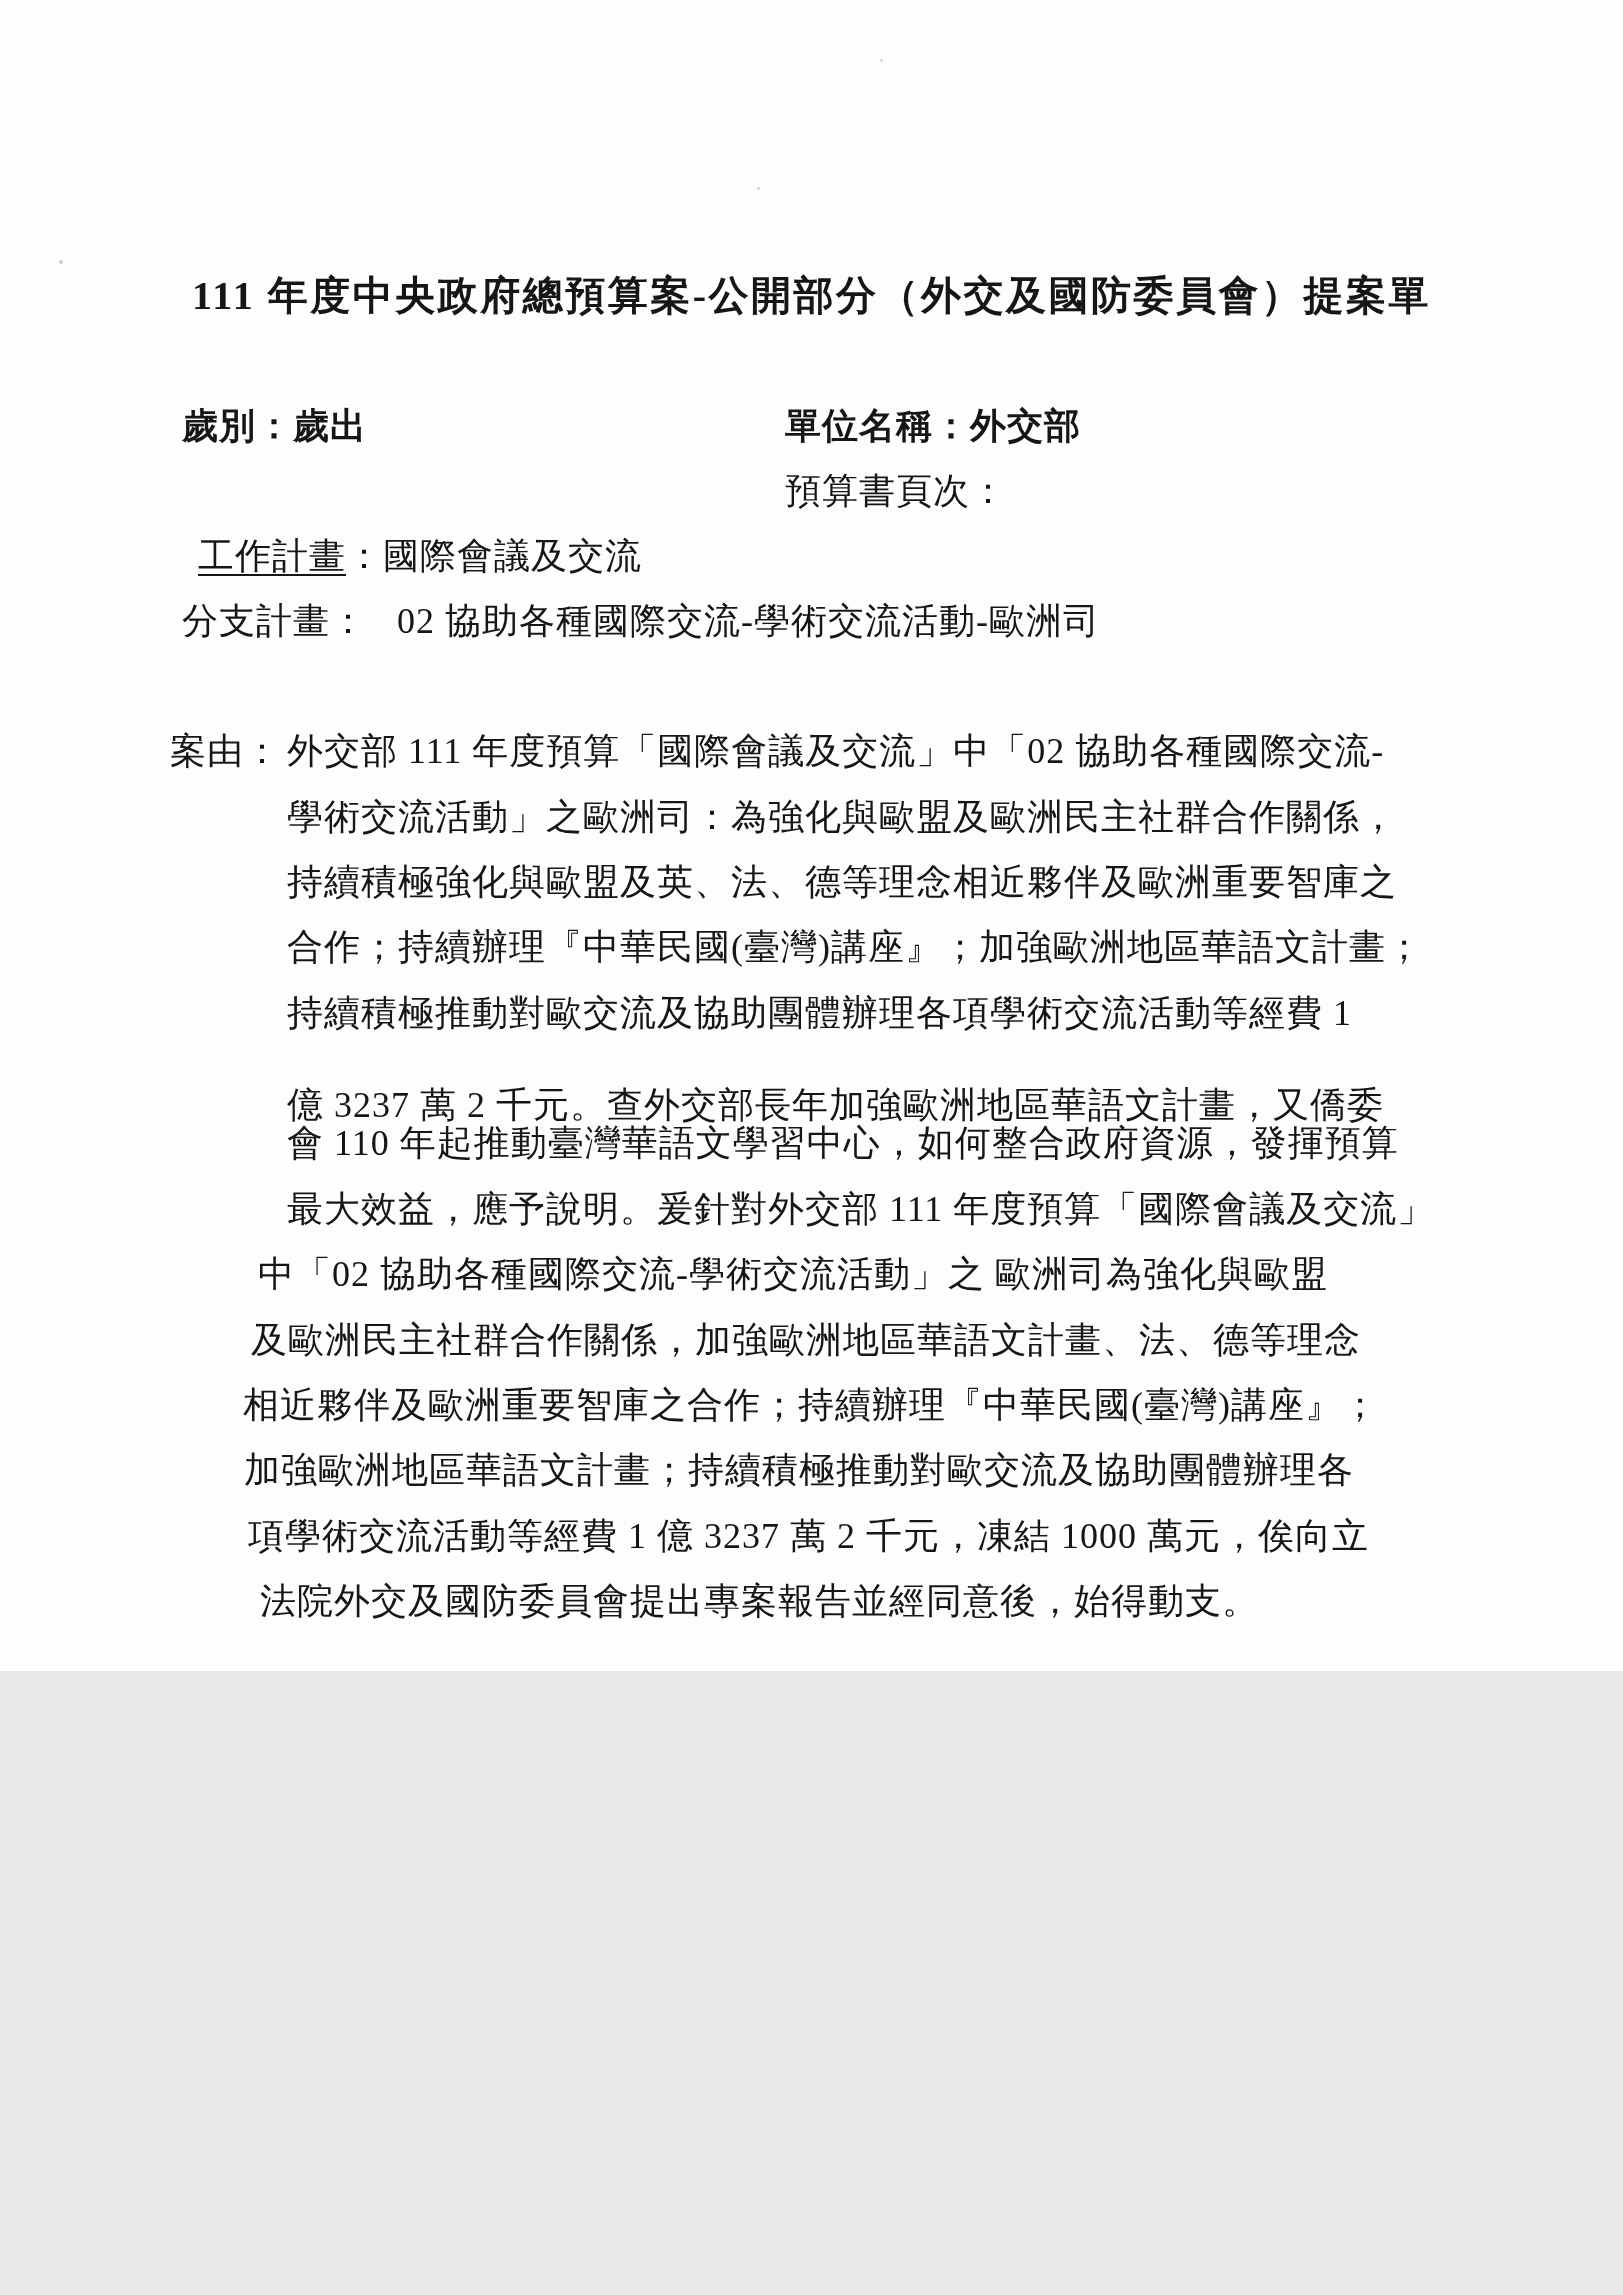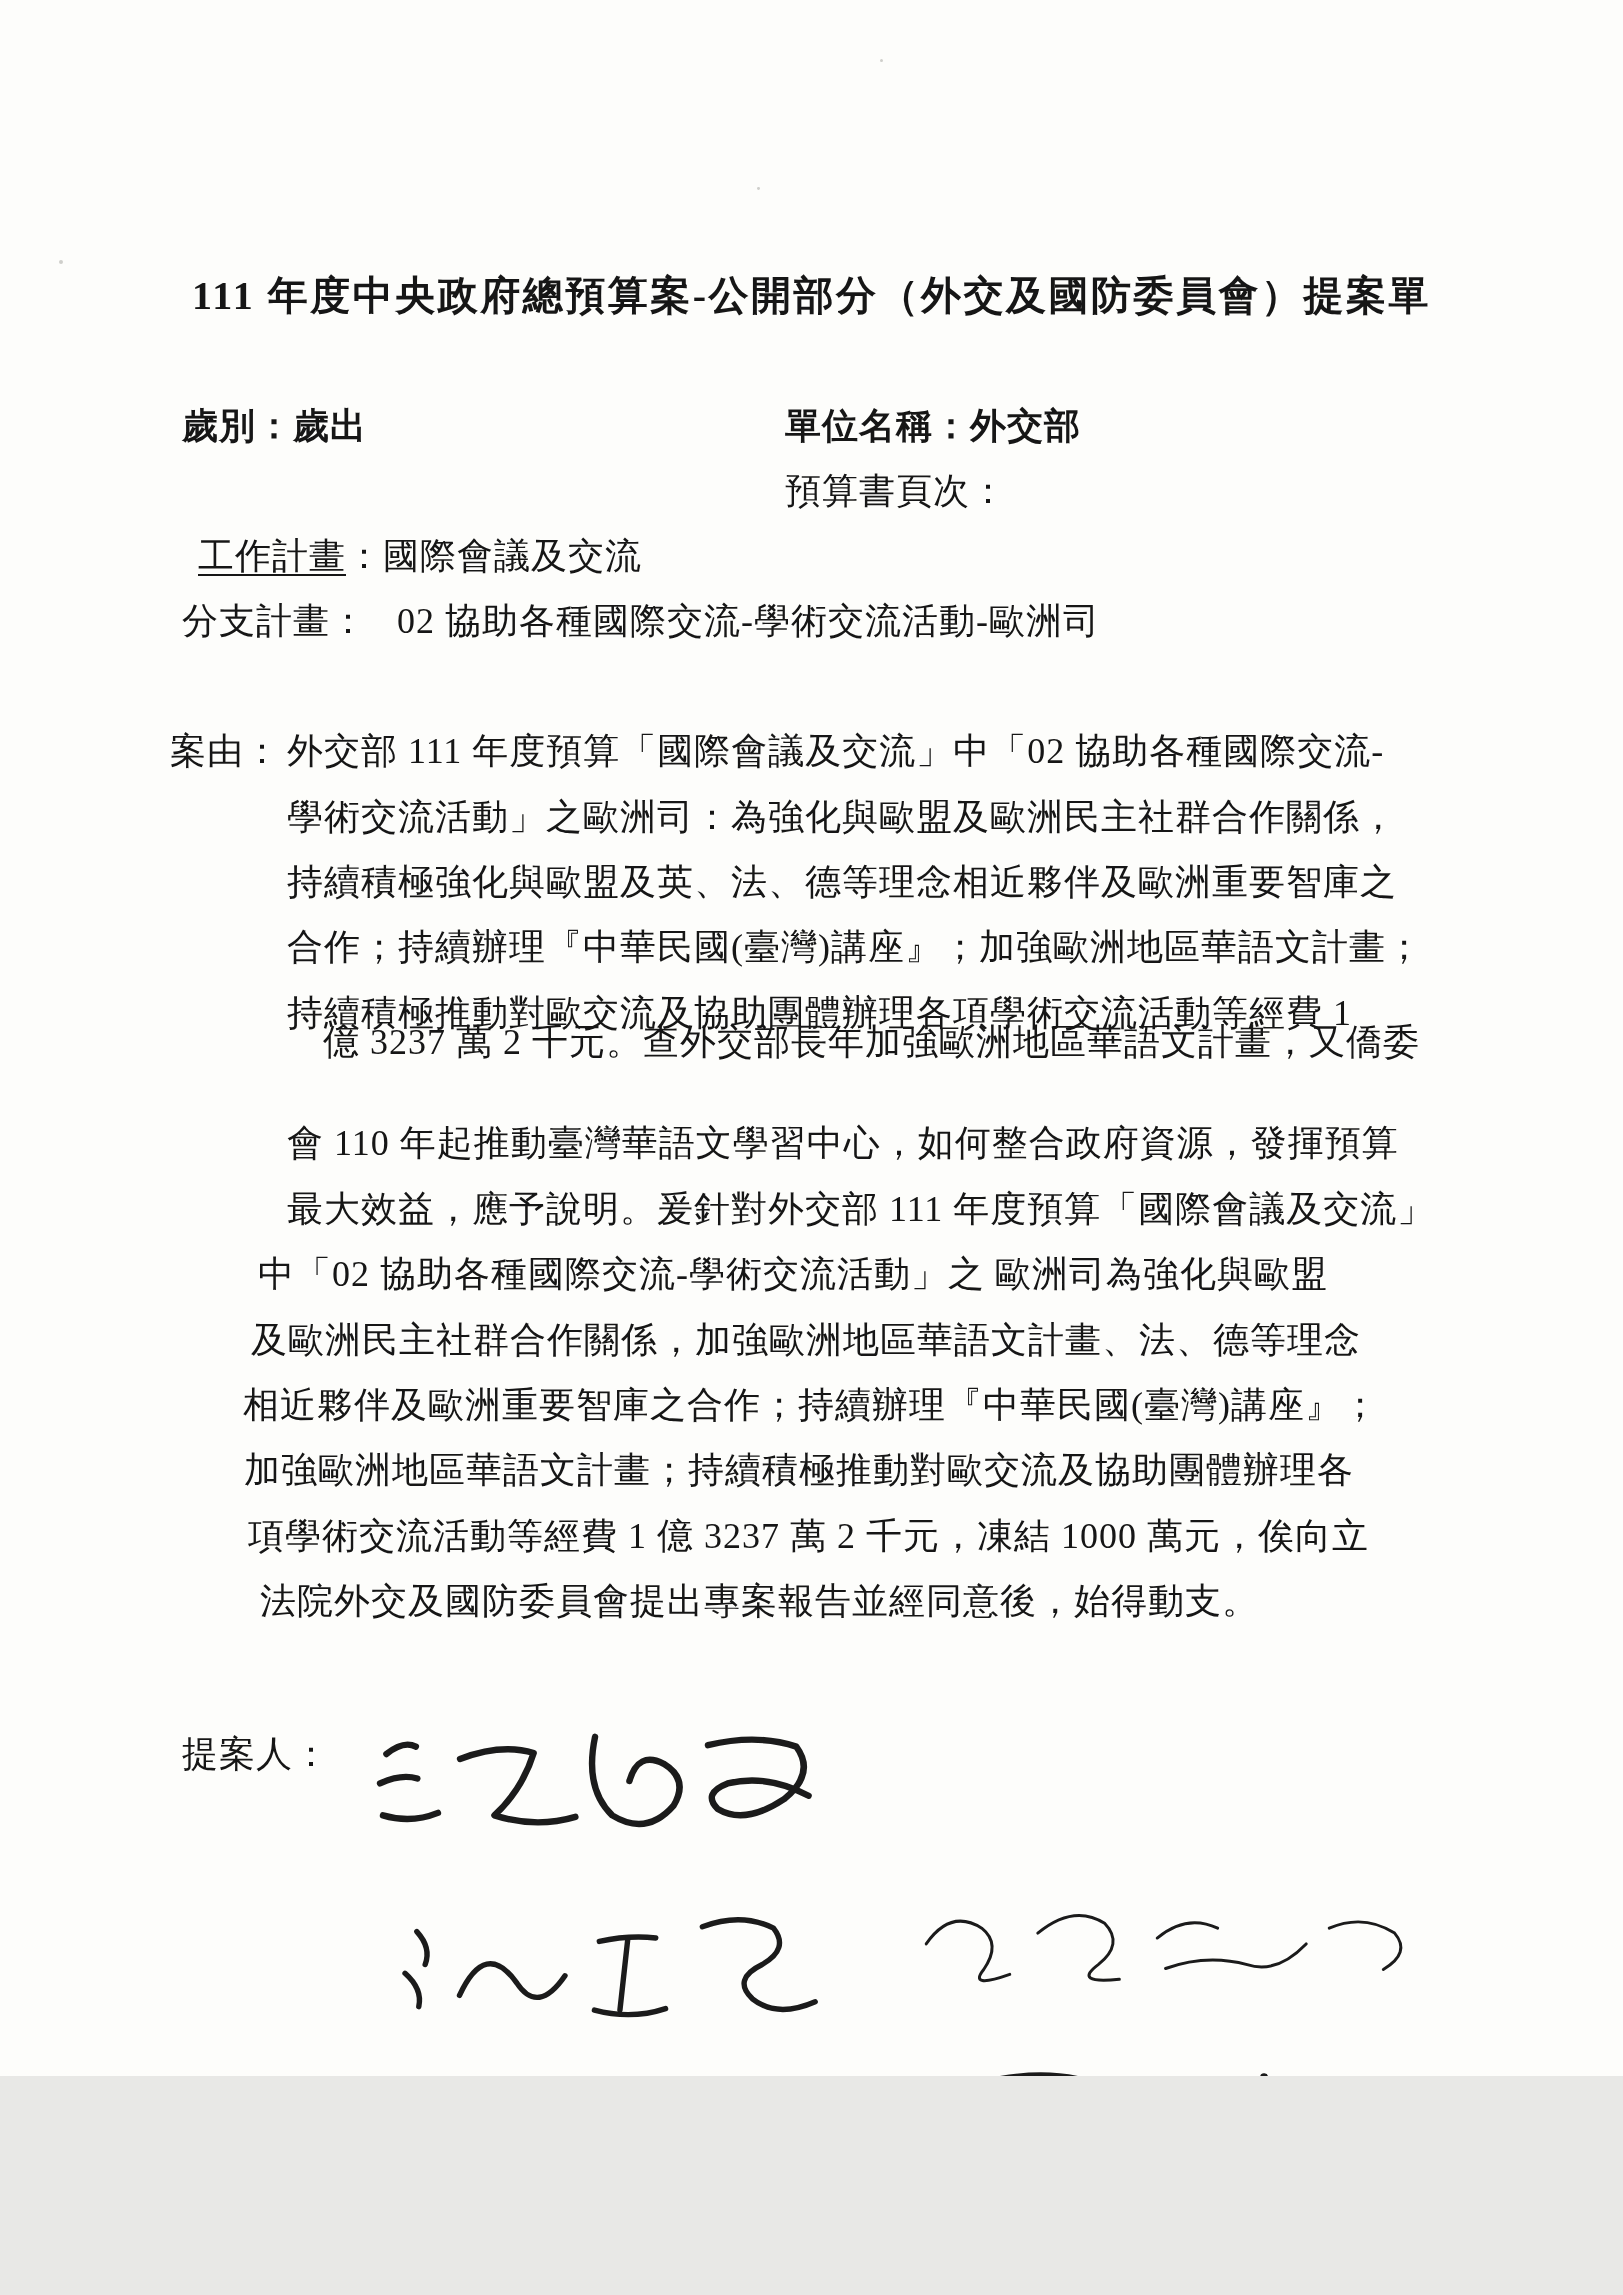--- a/index.html
+++ b/index.html
@@ -1,18 +1,18 @@
 <!DOCTYPE html>
 <html style="font-size:7.9px"><head>
 <meta charset="utf-8">
 <style>
   html,body{margin:0;padding:0;background:#e8e8e6;}
   .page{
     position:relative;
-    width:1623px;height:2076px;
+    width:1623px;height:1671px;
     background:#fdfdfb;
     overflow:hidden;
     font-family:"Liberation Serif","DejaVu Serif",serif;
     color:#161616;
   }
   .abs{position:absolute;white-space:pre;}
   .title{
     left:0;right:0;top:268px;
     text-align:center;
     font-size:40px;font-weight:700;letter-spacing:2.5px;
@@ -44,21 +44,21 @@
   <div class="abs row" style="left:182px;top:532px;"><span class="ul">工作計畫</span><span>：</span><span>國際會議及交流</span></div>
 
   <div class="abs row" style="left:182px;top:597px;"><span>分支計畫：</span><span style="margin-left:30px;">02 協助各種國際交流-學術交流活動-歐洲司</span></div>
 
   <div class="abs caseline" style="left:170px;top:727px;">案由：</div>
   <div class="abs caseline" style="left:287px;top:727px;">外交部 111 年度預算「國際會議及交流」中「02 協助各種國際交流-</div>
   <div class="abs caseline" style="left:287px;top:793px;">學術交流活動」之歐洲司：為強化與歐盟及歐洲民主社群合作關係，</div>
   <div class="abs caseline" style="left:287px;top:858px;">持續積極強化與歐盟及英、法、德等理念相近夥伴及歐洲重要智庫之</div>
   <div class="abs caseline" style="left:287px;top:923px;">合作；持續辦理『中華民國(臺灣)講座』；加強歐洲地區華語文計畫；</div>
   <div class="abs caseline" style="left:287px;top:989px;">持續積極推動對歐交流及協助團體辦理各項學術交流活動等經費 1</div>
-  <div class="abs caseline" style="left:287px;top:1018px;margin-left:36px;">億 3237 萬 2 千元。查外交部長年加強歐洲地區華語文計畫，又僑委</div>
+  <div class="abs caseline" style="left:287px;top:1081px;">億 3237 萬 2 千元。查外交部長年加強歐洲地區華語文計畫，又僑委</div>
   <div class="abs caseline" style="left:287px;top:1119px;">會 110 年起推動臺灣華語文學習中心，如何整合政府資源，發揮預算</div>
   <div class="abs caseline" style="left:287px;top:1185px;">最大效益，應予說明。爰針對外交部 111 年度預算「國際會議及交流」</div>
   <div class="abs caseline" style="left:258px;top:1250px;">中「02 協助各種國際交流-學術交流活動」之 歐洲司為強化與歐盟</div>
   <div class="abs caseline" style="left:251px;top:1316px;">及歐洲民主社群合作關係，加強歐洲地區華語文計畫、法、德等理念</div>
   <div class="abs caseline" style="left:243px;top:1381px;">相近夥伴及歐洲重要智庫之合作；持續辦理『中華民國(臺灣)講座』；</div>
   <div class="abs caseline" style="left:244px;top:1446px;">加強歐洲地區華語文計畫；持續積極推動對歐交流及協助團體辦理各</div>
   <div class="abs caseline" style="left:248px;top:1512px;">項學術交流活動等經費 1 億 3237 萬 2 千元，凍結 1000 萬元，俟向立</div>
   <div class="abs caseline" style="left:260px;top:1577px;">法院外交及國防委員會提出專案報告並經同意後，始得動支。</div>
 
   <div class="abs row" style="left:182px;top:1730px;">提案人：</div>

